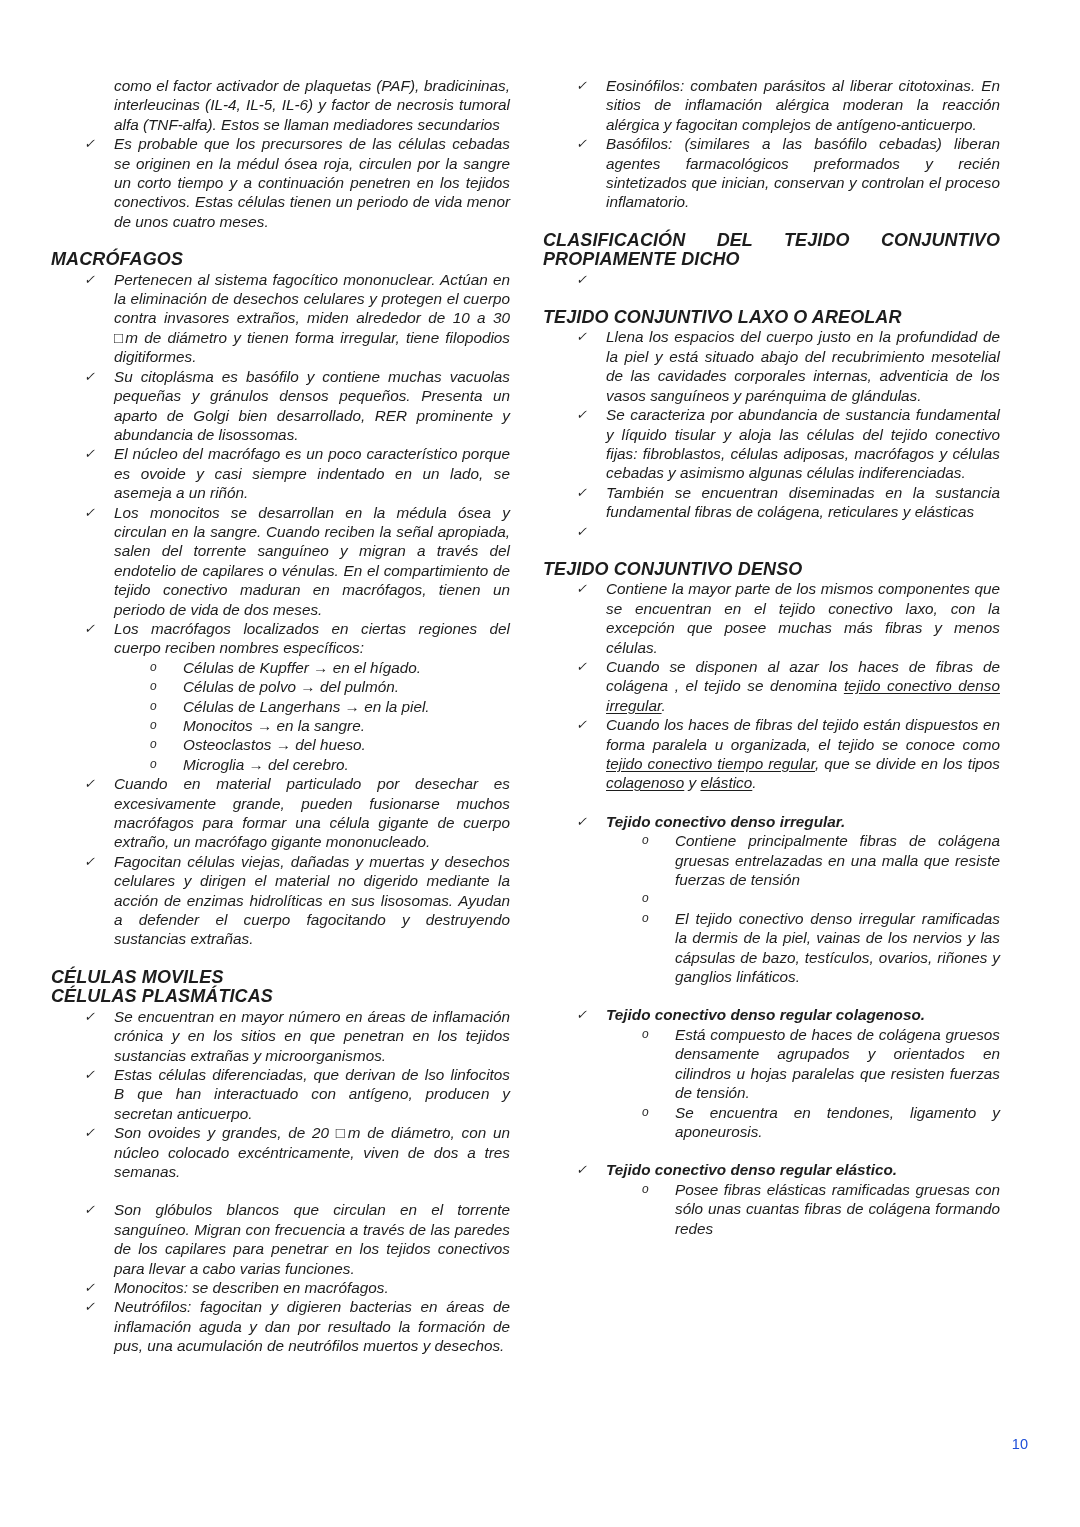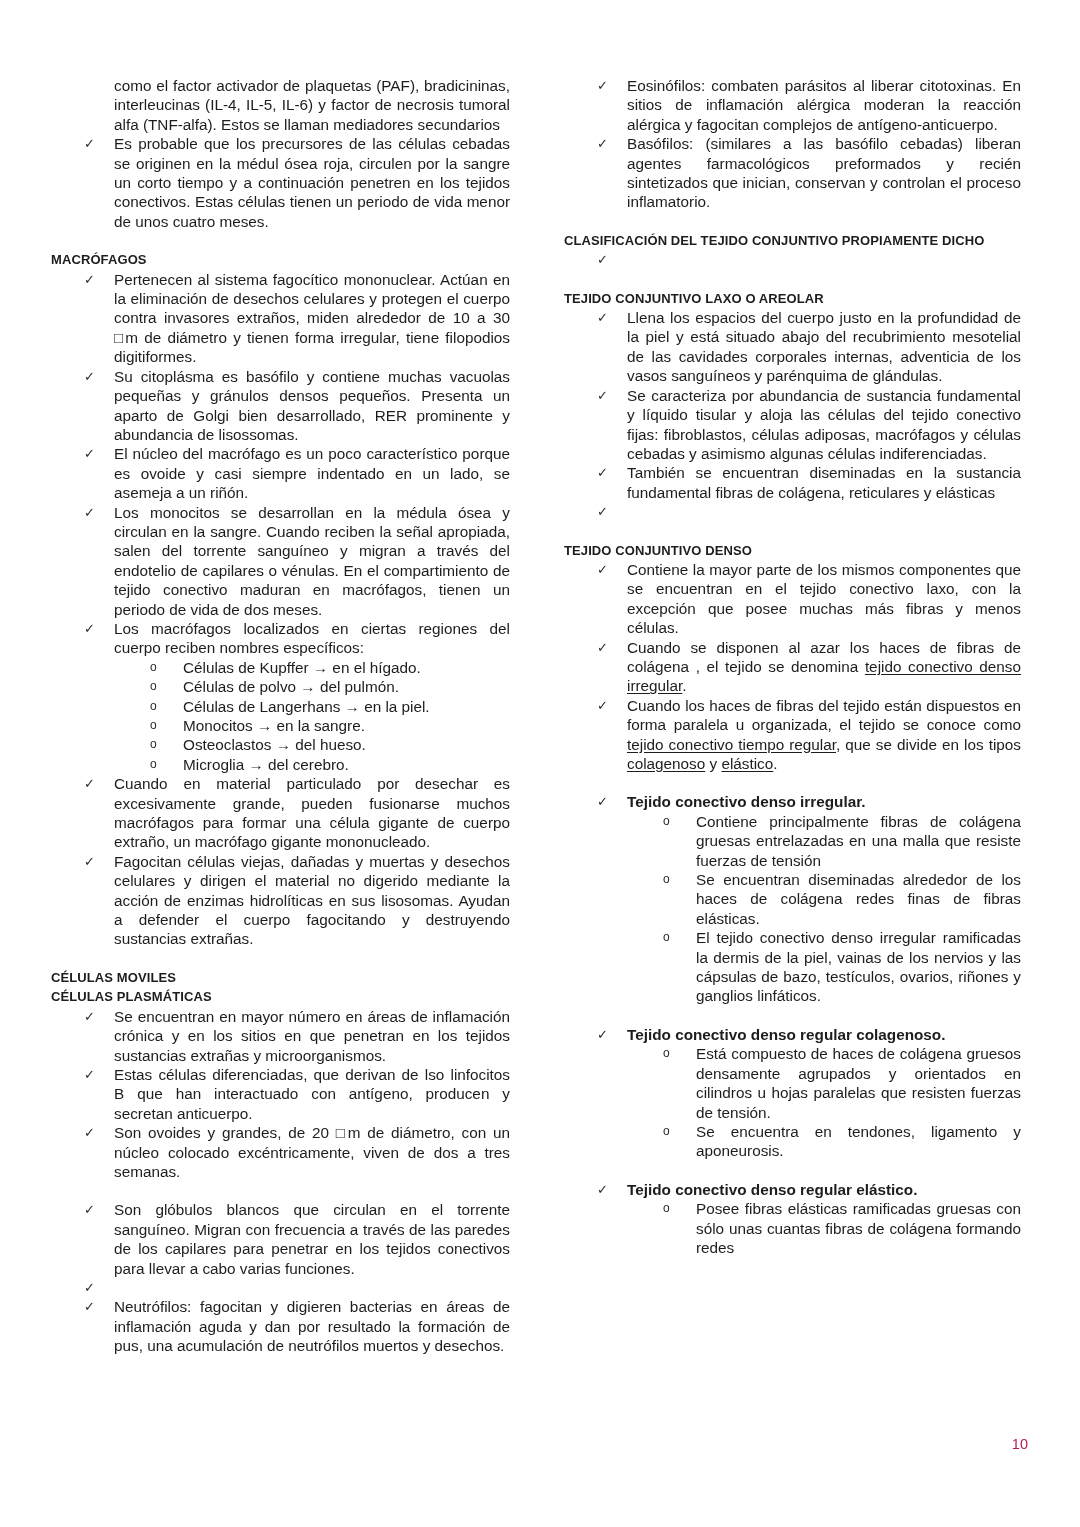--- a/index.html
+++ b/index.html
@@ -6,27 +6,27 @@
   body {
     width: 1080px; height: 1527px;
     background: #ffffff;
     font-family: "Liberation Sans", sans-serif;
     color: #1d1d1d;
     position: relative;
     overflow: hidden;
   }
   .columns {
     position: absolute; left: 51px; top: 76px;
-    display: flex; gap: 54px;
+    display: flex; gap: 33px; font-style: italic;
   }
   .col { width: 459px; }
   .col.right { width: 457px; }
   .heading {
     font-weight: bold;
-    font-size: 13px; line-height: 19.4px;
+    font-size: 18px; line-height: 19.4px;
     text-align: justify;
     letter-spacing: 0.1px;
   }
   .row { display: flex; align-items: flex-start; }
   .row .marker {
     flex: 0 0 30px; margin-left: 33px;
     font-size: 13px; line-height: 19.4px;
     color: #2a2a2a;
   }
   .row.sub .marker {
@@ -37,21 +37,21 @@
     flex: 1 1 auto;
     font-size: 15.3px; line-height: 19.4px;
     text-align: justify;
     overflow-wrap: break-word;
   }
   .row .text.bold { font-weight: bold; }
   .u { text-decoration: underline; text-underline-offset: 2px; }
   .gap { height: 19px; }
   .page-number {
     position: absolute; right: 52px; top: 1436px;
-    font-size: 14.5px; color: #be185d;
+    font-size: 14.5px; color: #1d4ed8;
   }
 </style>
 </head>
 <body>
 
 <div class="columns">
   <div class="col" id="col-0">
       <div class="row cont">
         <span class="marker"></span>
         <div class="text">como el factor activador de plaquetas (PAF), bradicininas, interleucinas (IL-4, IL-5, IL-6) y factor de necrosis tumoral alfa (TNF-alfa). Estos se llaman mediadores secundarios</div>
@@ -129,20 +129,21 @@
         <span class="marker">✓</span>
         <div class="text">Son ovoides y grandes, de 20 □m de diámetro, con un núcleo colocado excéntricamente, viven de dos a tres semanas.</div>
       </div>
       <div class="gap"></div>
       <div class="row check">
         <span class="marker">✓</span>
         <div class="text">Son glóbulos blancos que circulan en el torrente sanguíneo. Migran con frecuencia a través de las paredes de los capilares para penetrar en los tejidos conectivos para llevar a cabo varias funciones.</div>
       </div>
       <div class="row check">
         <span class="marker">✓</span>
+        <div class="text">Monocitos: se describen en macrófagos.</div>
       </div>
       <div class="row check">
         <span class="marker">✓</span>
         <div class="text">Neutrófilos: fagocitan y digieren bacterias en áreas de inflamación aguda y dan por resultado la formación de pus, una acumulación de neutrófilos muertos y desechos.</div>
       </div>
     </div>
   <div class="col right" id="col-1">
       <div class="row check">
         <span class="marker">✓</span>
         <div class="text">Eosinófilos: combaten parásitos al liberar citotoxinas. En sitios de inflamación alérgica moderan la reacción alérgica y fagocitan complejos de antígeno-anticuerpo.</div>
@@ -191,21 +192,20 @@
       <div class="row check">
         <span class="marker">✓</span>
         <div class="text bold">Tejido conectivo denso irregular.</div>
       </div>
       <div class="row sub">
         <span class="marker">o</span>
         <div class="text">Contiene principalmente fibras de colágena gruesas entrelazadas en una malla que resiste fuerzas de tensión</div>
       </div>
       <div class="row sub">
         <span class="marker">o</span>
-        <div class="text">Se encuentran diseminadas alrededor de los haces de colágena redes finas de fibras elásticas.</div>
       </div>
       <div class="row sub">
         <span class="marker">o</span>
         <div class="text">El tejido conectivo denso irregular ramificadas la dermis de la piel, vainas de los nervios y las cápsulas de bazo, testículos, ovarios, riñones y ganglios linfáticos.</div>
       </div>
       <div class="gap"></div>
       <div class="row check">
         <span class="marker">✓</span>
         <div class="text bold">Tejido conectivo denso regular colagenoso.</div>
       </div>

